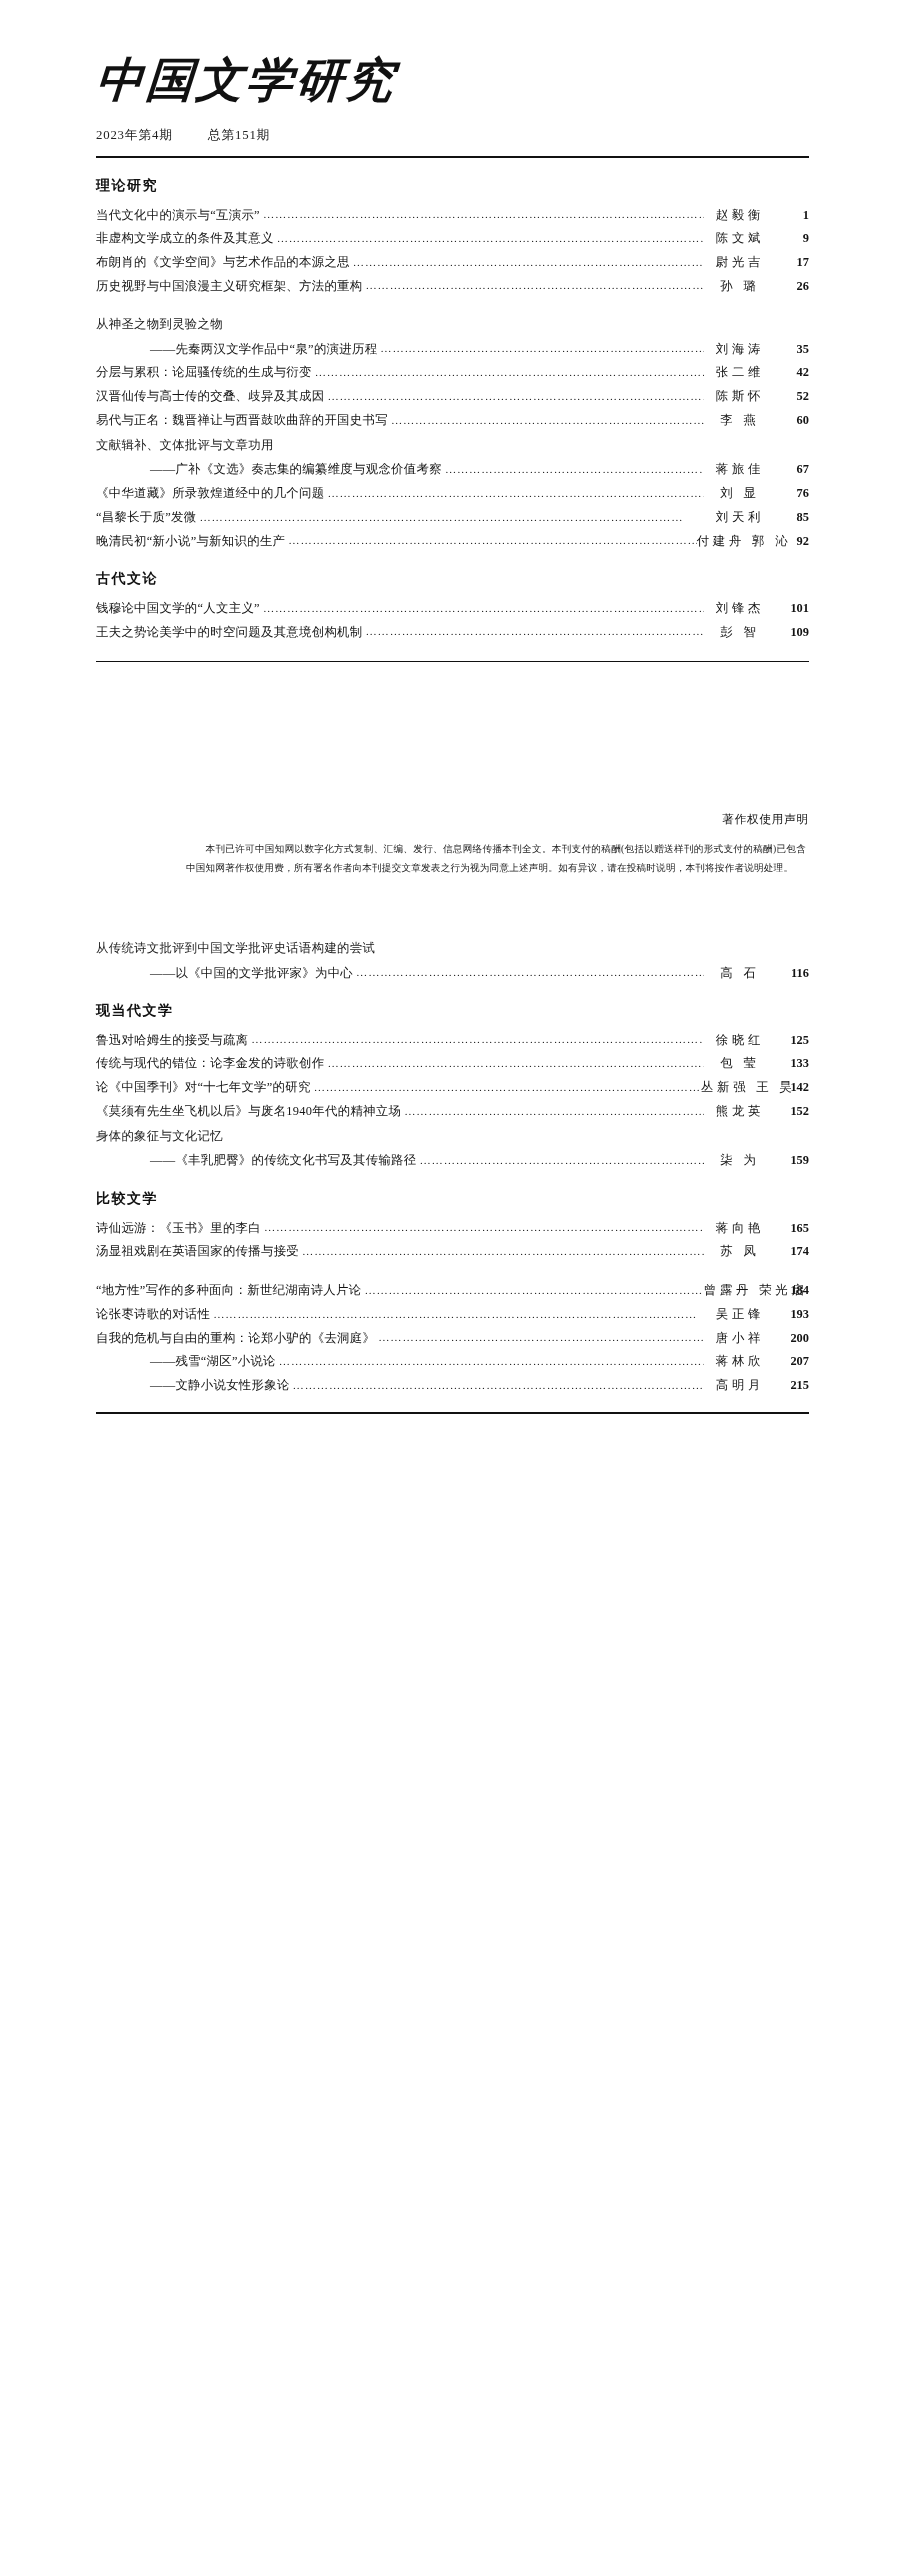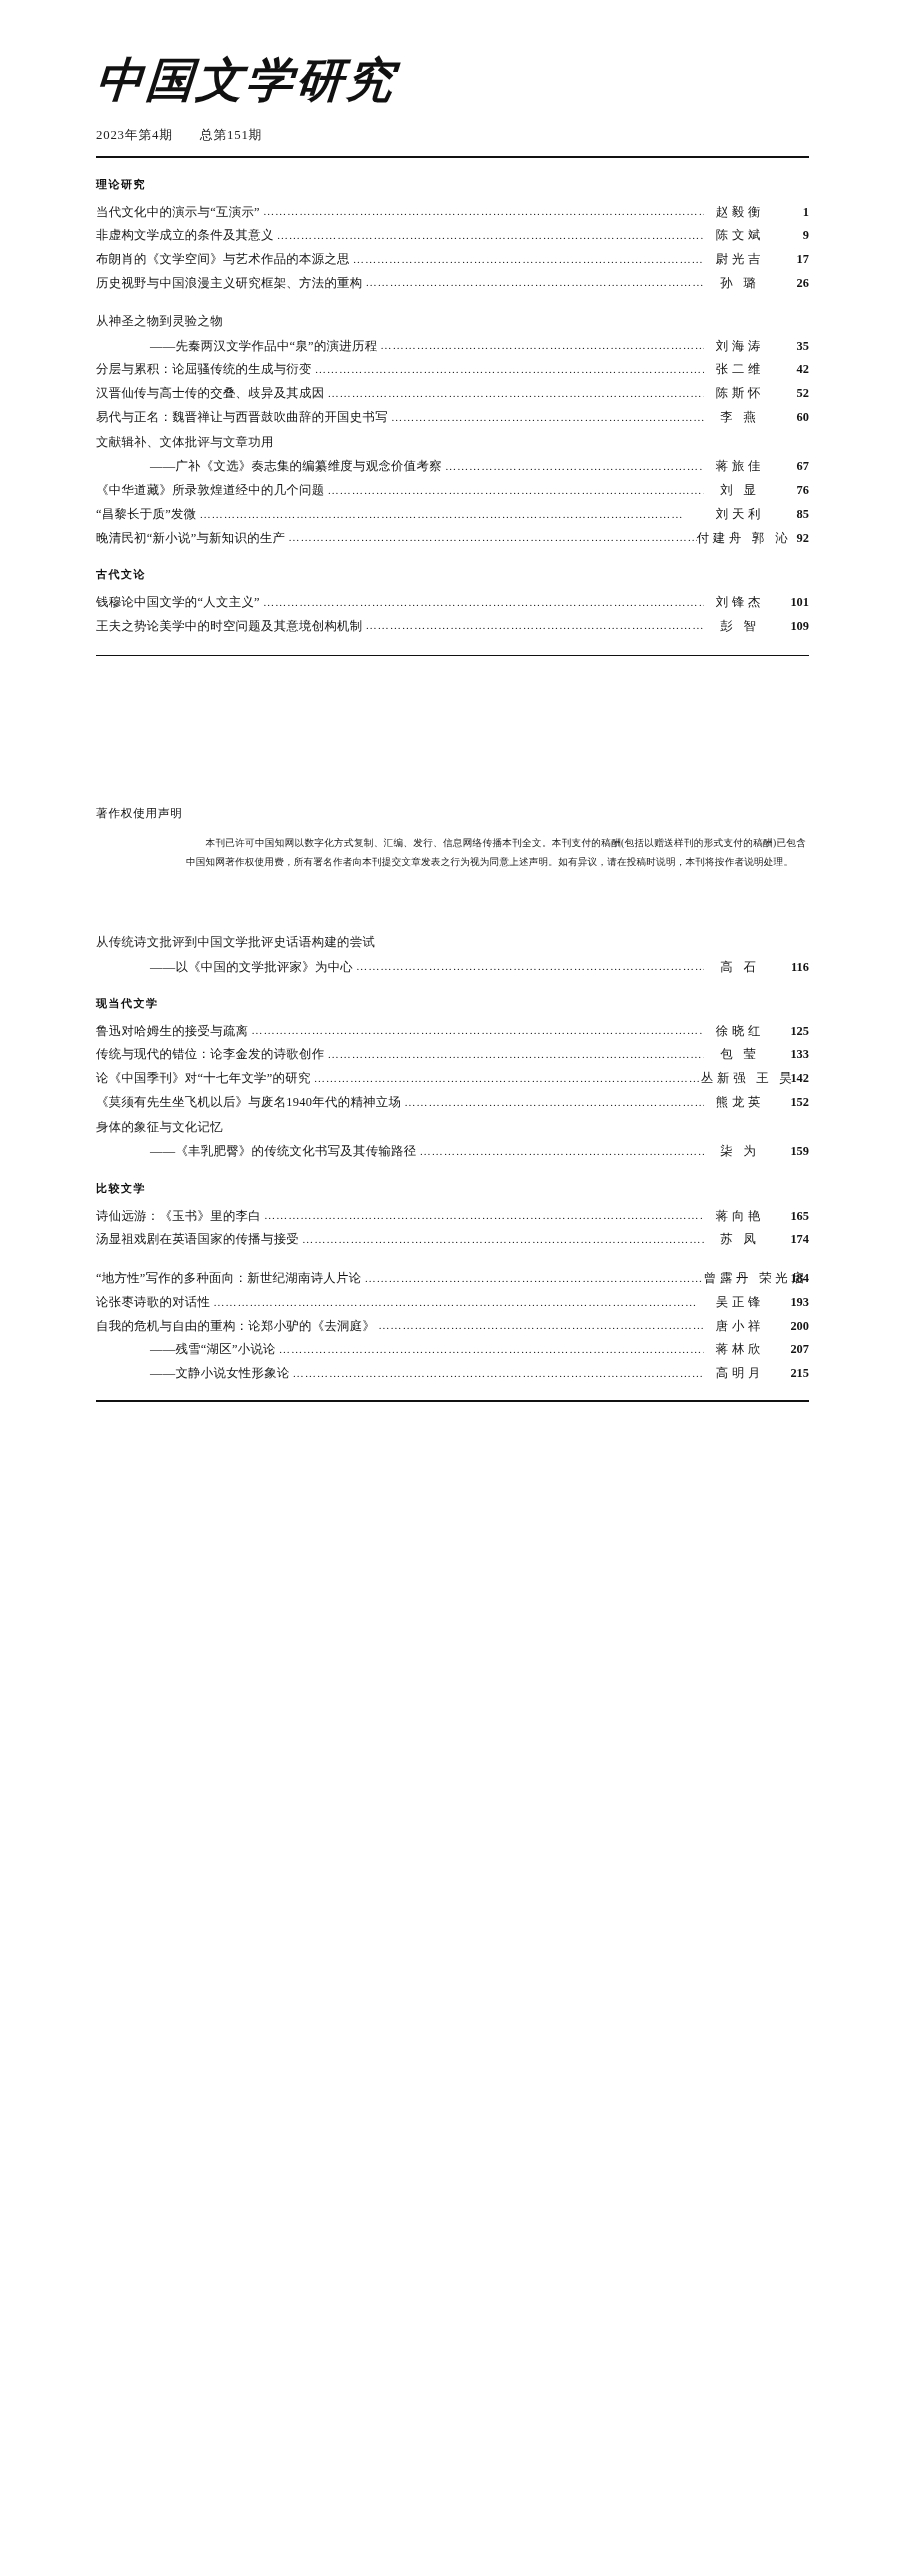--- a/index.html
+++ b/index.html
@@ -35,40 +35,40 @@
     white-space: nowrap;
     transform: skewX(-4deg);
     transform-origin: left center;
   }
   .issue-line {
     margin-top: 19.5px;
     font-size: 12.8px;
     letter-spacing: 0.8px;
     color: #222;
     display: flex;
-    gap: 27px;
+    gap: 35px;
   }
   .rule-thick {
     border-top: 2.3px solid #111;
     margin-top: 12px;
   }
   .rule-thin {
     border-top: 0.8px solid #111;
     margin-top: 19.5px;
   }
   .rule-bottom-thick {
     border-top: 2.3px solid #111;
     margin-top: 16.5px;
   }
   
   .section {
     margin-top: 19.5px;
   }
   .section-title {
-    font-size: 11px;
+    font-size: 14px;
     font-weight: 700;
     letter-spacing: 1.5px;
     color: #111;
     margin-bottom: 10.5px;
   }
   
   .entry {
     display: flex;
     align-items: flex-end;
     font-size: 12.4px;
@@ -111,21 +111,21 @@
     letter-spacing: 0.3px;
   }
   .entry-sub {
     padding-left: 54px;
   }
   
   .copyright {
     margin-top: 150px;
   }
   .copyright-title {
-    text-align: left;
+    text-align: right;
     font-size: 11.6px;
     letter-spacing: 0.8px;
     font-weight: 400;
     color: #111;
     margin-bottom: 12px;
   }
   .copyright-body {
     font-size: 9.6px;
     line-height: 2.0;
     color: #222;

